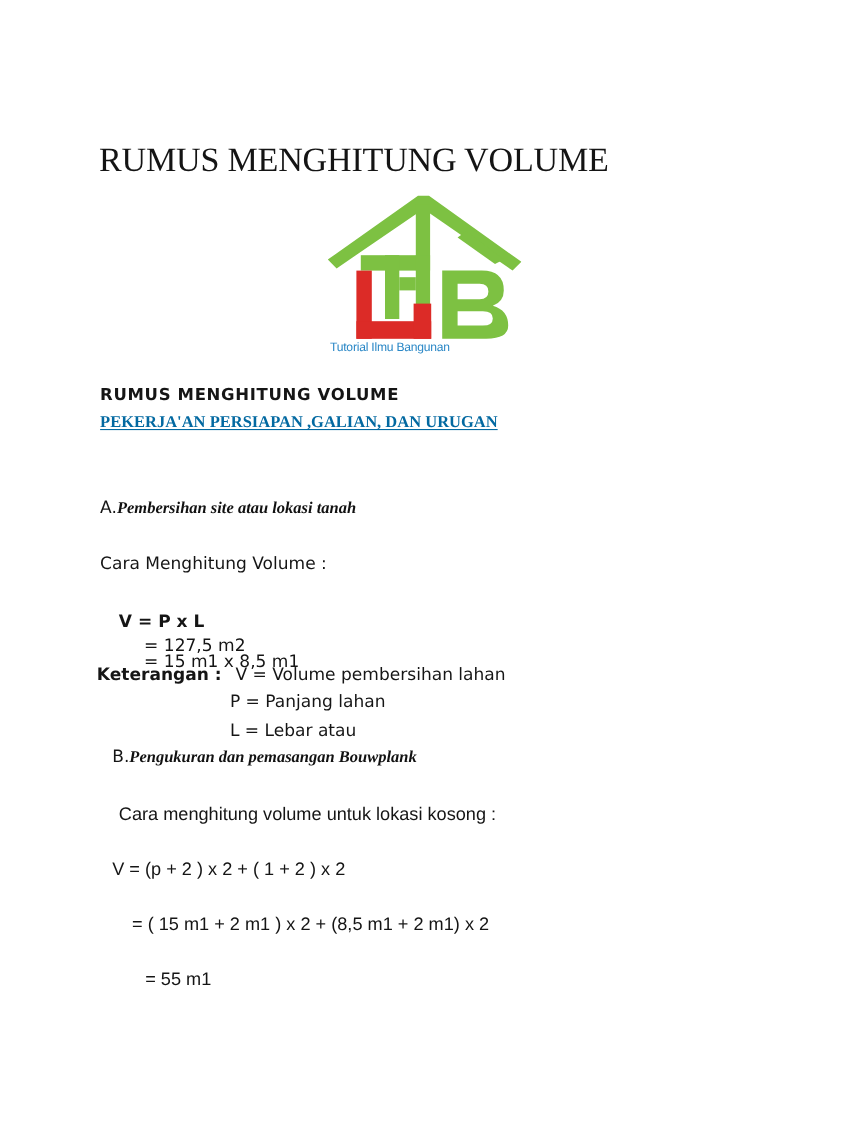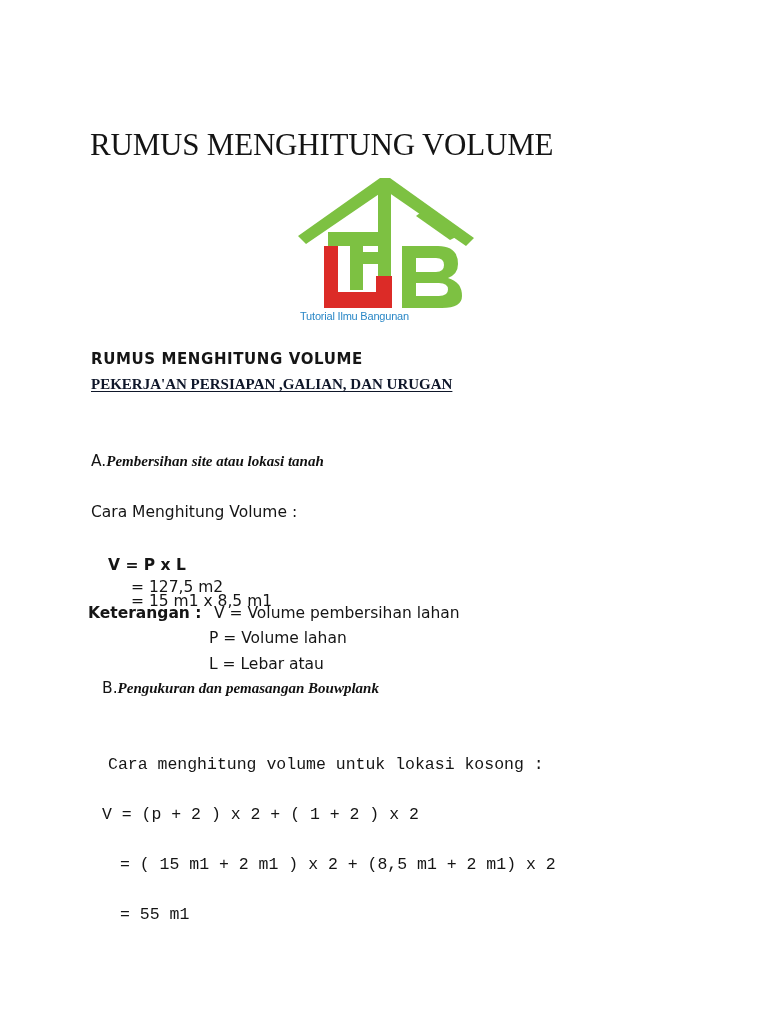--- a/index.html
+++ b/index.html
@@ -44,33 +44,32 @@
       letter-spacing: 0.6px;
       color: #151515;
     }
     .section-subtitle {
       left: 91px; top: 376px;
       font-family: "Liberation Serif", "DejaVu Serif", serif;
       font-weight: bold;
       font-size: 15px;
       text-decoration: underline;
       text-underline-offset: 2px;
-      color: #0f172a;
+      color: #0369a1;
     }
 
     .sans {
       font-family: "DejaVu Sans", "Liberation Sans", sans-serif;
       font-size: 15.5px;
       color: #151515;
     }
     .sans-lg {
-      font-family: Liberation Mono, monospace;
+      font-family: Liberation Sans, sans-serif;
       font-size: 16.5px;
       color: #151515;
-      margin-top: 24px;
     }
     .serif-it {
       font-family: "Liberation Serif", "DejaVu Serif", serif;
       font-style: italic;
       font-weight: bold;
       font-size: 15px;
     }
   </style>
 </head>
 <body>
@@ -112,23 +111,23 @@
   <span class="sans">A.</span><span class="serif-it">Pembersihan site atau lokasi tanah</span>
 </div>
 
 <div class="abs sans" style="left:91px; top:503px;">Cara Menghitung Volume :</div>
 <div class="abs sans" style="left:108px; top:556px;font-weight:bold;">V  = P x L</div>
 <div class="abs sans" style="left:131px; top:553px;margin-top:39px;">= 15 m1 x 8,5 m1</div>
 <div class="abs sans" style="left:131px; top:578px;">= 127,5 m2</div>
 
 <div class="abs sans" style="left:88px; top:604px;font-weight:bold;">Keterangan :</div>
 <div class="abs sans" style="left:214px; top:604px;">V = Volume pembersihan lahan</div>
-<div class="abs sans" style="left:209px; top:629px;">P = Volume lahan</div>
+<div class="abs sans" style="left:209px; top:629px;">P = Panjang lahan</div>
 <div class="abs sans" style="left:209px; top:655px;">L = Lebar atau</div>
 
 <div class="abs" style="left:102px; top:679px;">
   <span class="sans">B.</span><span class="serif-it">Pengukuran dan pemasangan Bouwplank</span>
 </div>
 
 <div class="abs sans-lg" style="left:108px; top:731px;">Cara menghitung volume untuk lokasi kosong :</div>
 <div class="abs sans-lg" style="left:102px; top:781px;">V = (p  +   2 ) x 2 + ( 1  + 2 ) x 2</div>
 <div class="abs sans-lg" style="left:120px; top:831px;">= ( 15 m1 + 2 m1 ) x 2 + (8,5 m1 + 2 m1) x 2</div>
-<div class="abs sans-lg" style="left:120px; top:881px;text-align:center;">= 55 m1</div>
+<div class="abs sans-lg" style="left:132px; top:881px;text-align:center;">= 55 m1</div>
 
 </body></html>

